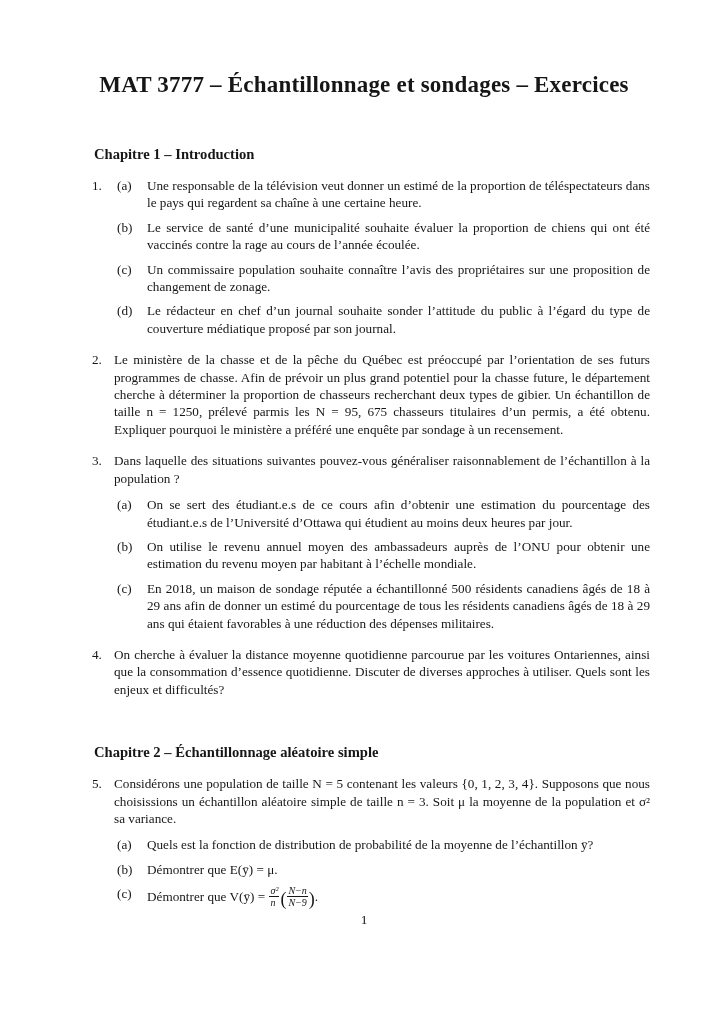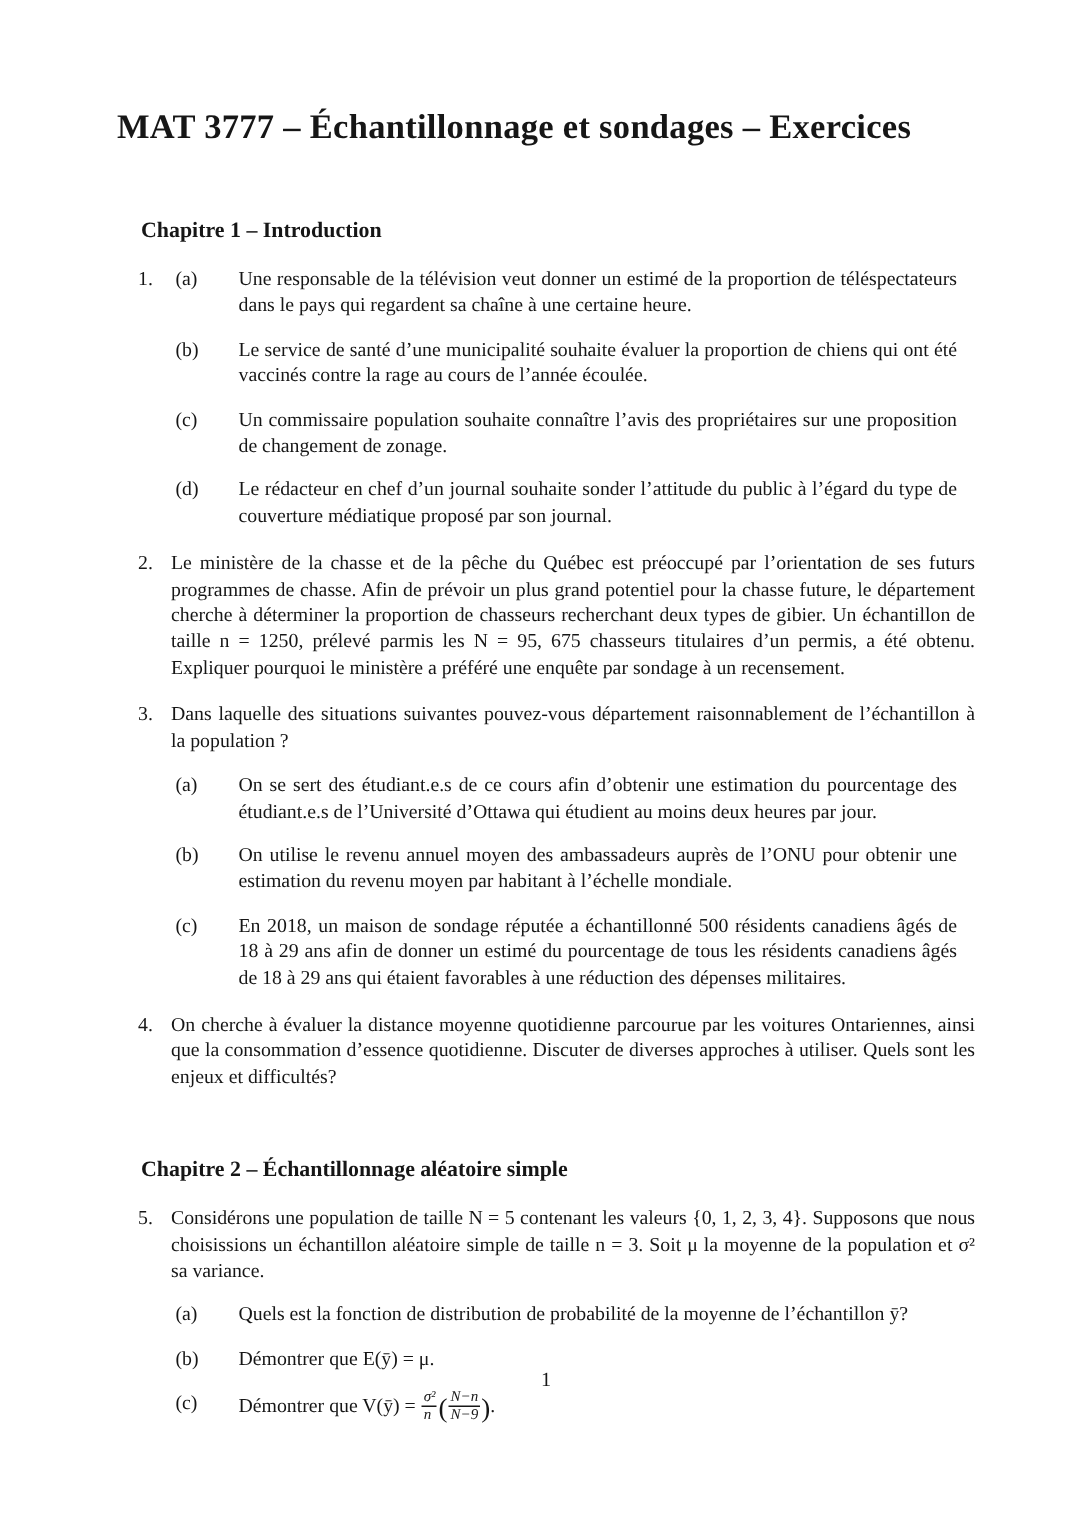--- a/index.html
+++ b/index.html
@@ -21,21 +21,21 @@
     left: 78px;
     top: 0;
     width: 572px;
   }
   .title {
     margin: 0;
     padding-top: 70px;
     font-size: 23px;
     line-height: 30px;
     font-weight: bold;
-    text-align: left;
+    text-align: center;
     letter-spacing: 0.2px;
   }
   .chapter {
     margin: 45px 0 0 16px;
     font-size: 14.6px;
     line-height: 18px;
     font-weight: bold;
   }
   .problem {
     position: relative;
@@ -64,21 +64,21 @@
   }
   .subitem + .subitem {
     margin-top: 7px;
   }
   .slabel {
     position: absolute;
     left: 3px;
     top: 0;
   }
   .stext {
-    margin: 12px;
+    margin: 0;
     text-align: justify;
     hyphens: auto;
     -webkit-hyphens: auto;
   }
   .math-line {
     text-align: left;
   }
   .frac {
     display: inline-block;
     vertical-align: -0.52em;
@@ -143,21 +143,21 @@
       </div>
     </div>
 
     <div class="problem">
       <span class="pnum">2.</span>
       <p class="ptext">Le ministère de la chasse et de la pêche du Québec est préoccupé par l’orientation de ses futurs programmes de chasse. Afin de prévoir un plus grand potentiel pour la chasse future, le département cherche à déterminer la proportion de chasseurs recherchant deux types de gibier. Un échantillon de taille n = 1250, prélevé parmis les N = 95, 675 chasseurs titulaires d’un permis, a été obtenu. Expliquer pourquoi le ministère a préféré une enquête par sondage à un recensement.</p>
     </div>
 
     <div class="problem">
       <span class="pnum">3.</span>
-      <p class="ptext">Dans laquelle des situations suivantes pouvez-vous département raisonnablement de l’échantillon à la population ?</p>
+      <p class="ptext">Dans laquelle des situations suivantes pouvez-vous généraliser raisonnablement de l’échantillon à la population ?</p>
       <div class="subitems">
         <div class="subitem">
           <span class="slabel">(a)</span>
           <p class="stext">On se sert des étudiant.e.s de ce cours afin d’obtenir une estimation du pourcentage des étudiant.e.s de l’Université d’Ottawa qui étudient au moins deux heures par jour.</p>
         </div>
         <div class="subitem">
           <span class="slabel">(b)</span>
           <p class="stext">On utilise le revenu annuel moyen des ambassadeurs auprès de l’ONU pour obtenir une estimation du revenu moyen par habitant à l’échelle mondiale.</p>
         </div>
         <div class="subitem">

